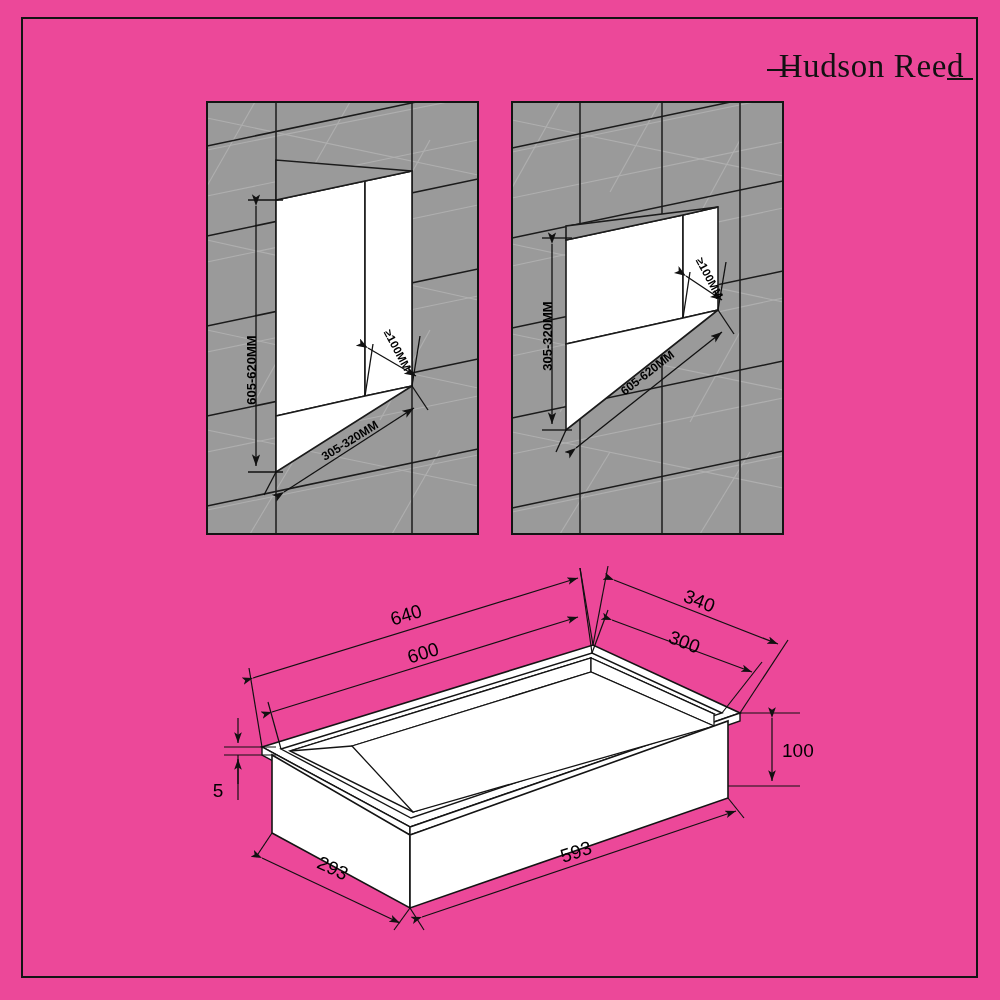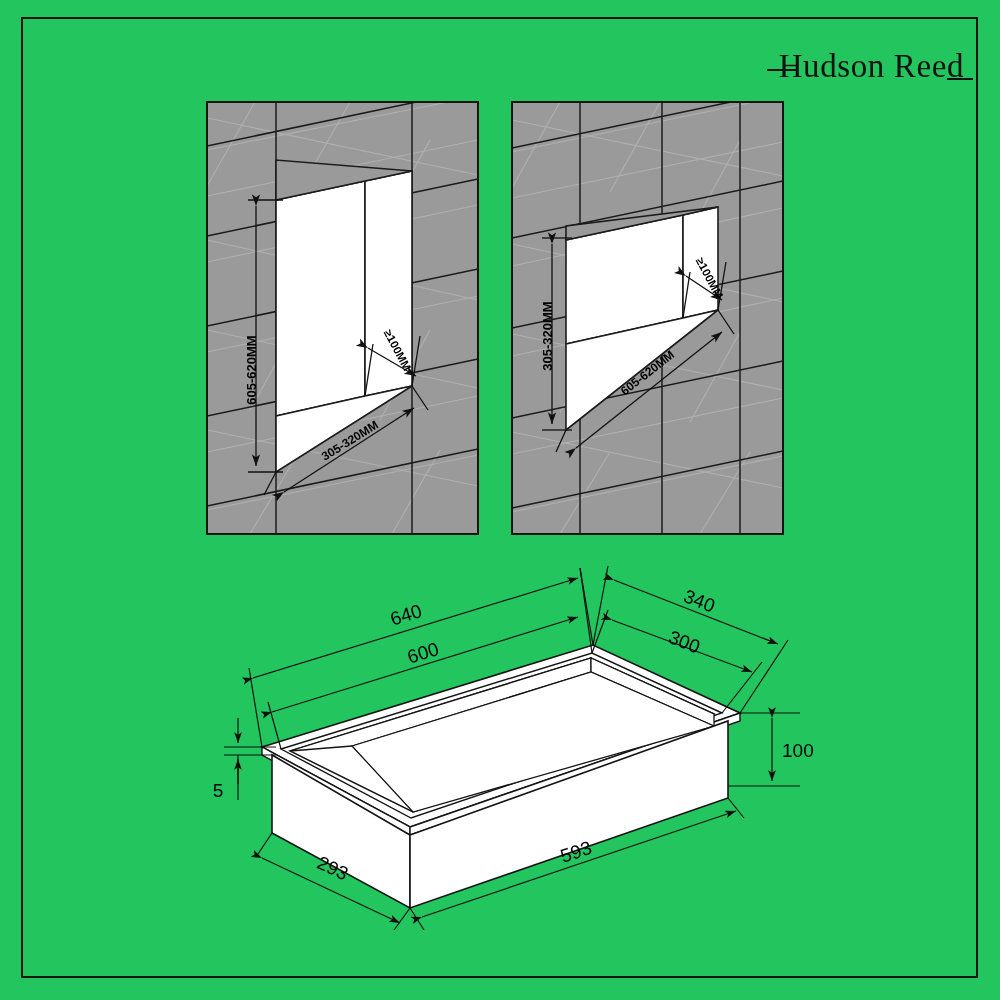--- a/index.html
+++ b/index.html
@@ -10,21 +10,21 @@
   body {
     width: 1000px;
     height: 1000px;
     overflow: hidden;
     font-family: "Liberation Sans", sans-serif;
   }
   #page {
     position: relative;
     width: 1000px;
     height: 1000px;
-    background: #22c55e;
+    background: #ec4899;
   }
   #page-border {
     position: absolute;
     left: 21px;
     top: 17px;
     width: 957px;
     height: 961px;
     border: 2px solid #141414;
     box-sizing: border-box;
   }

